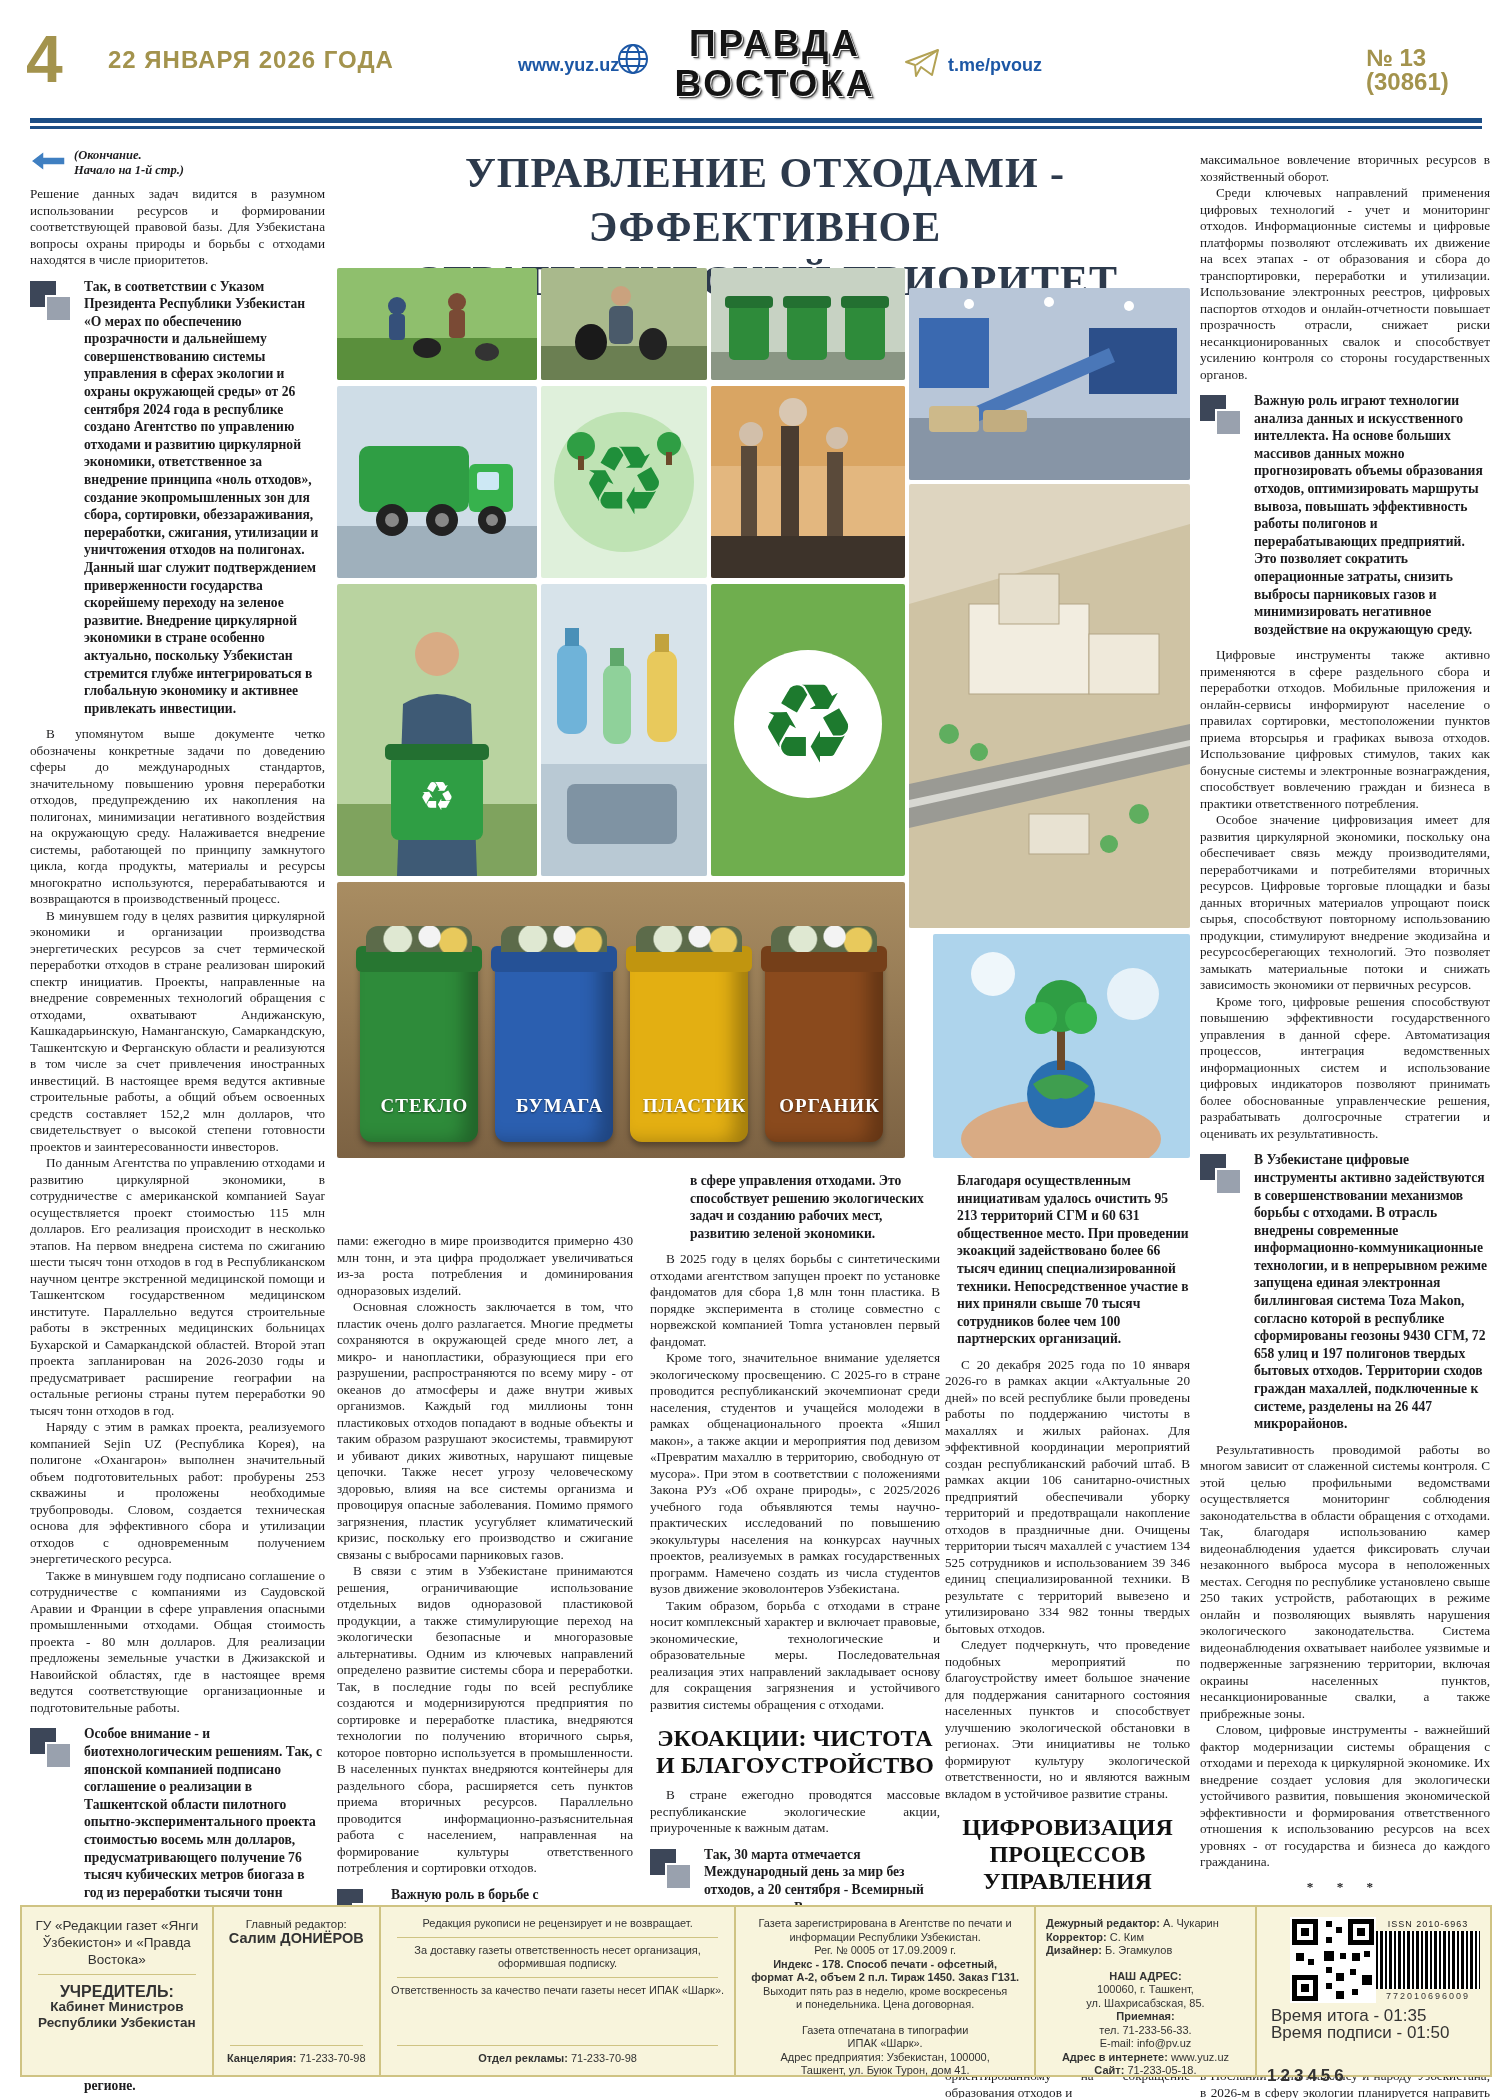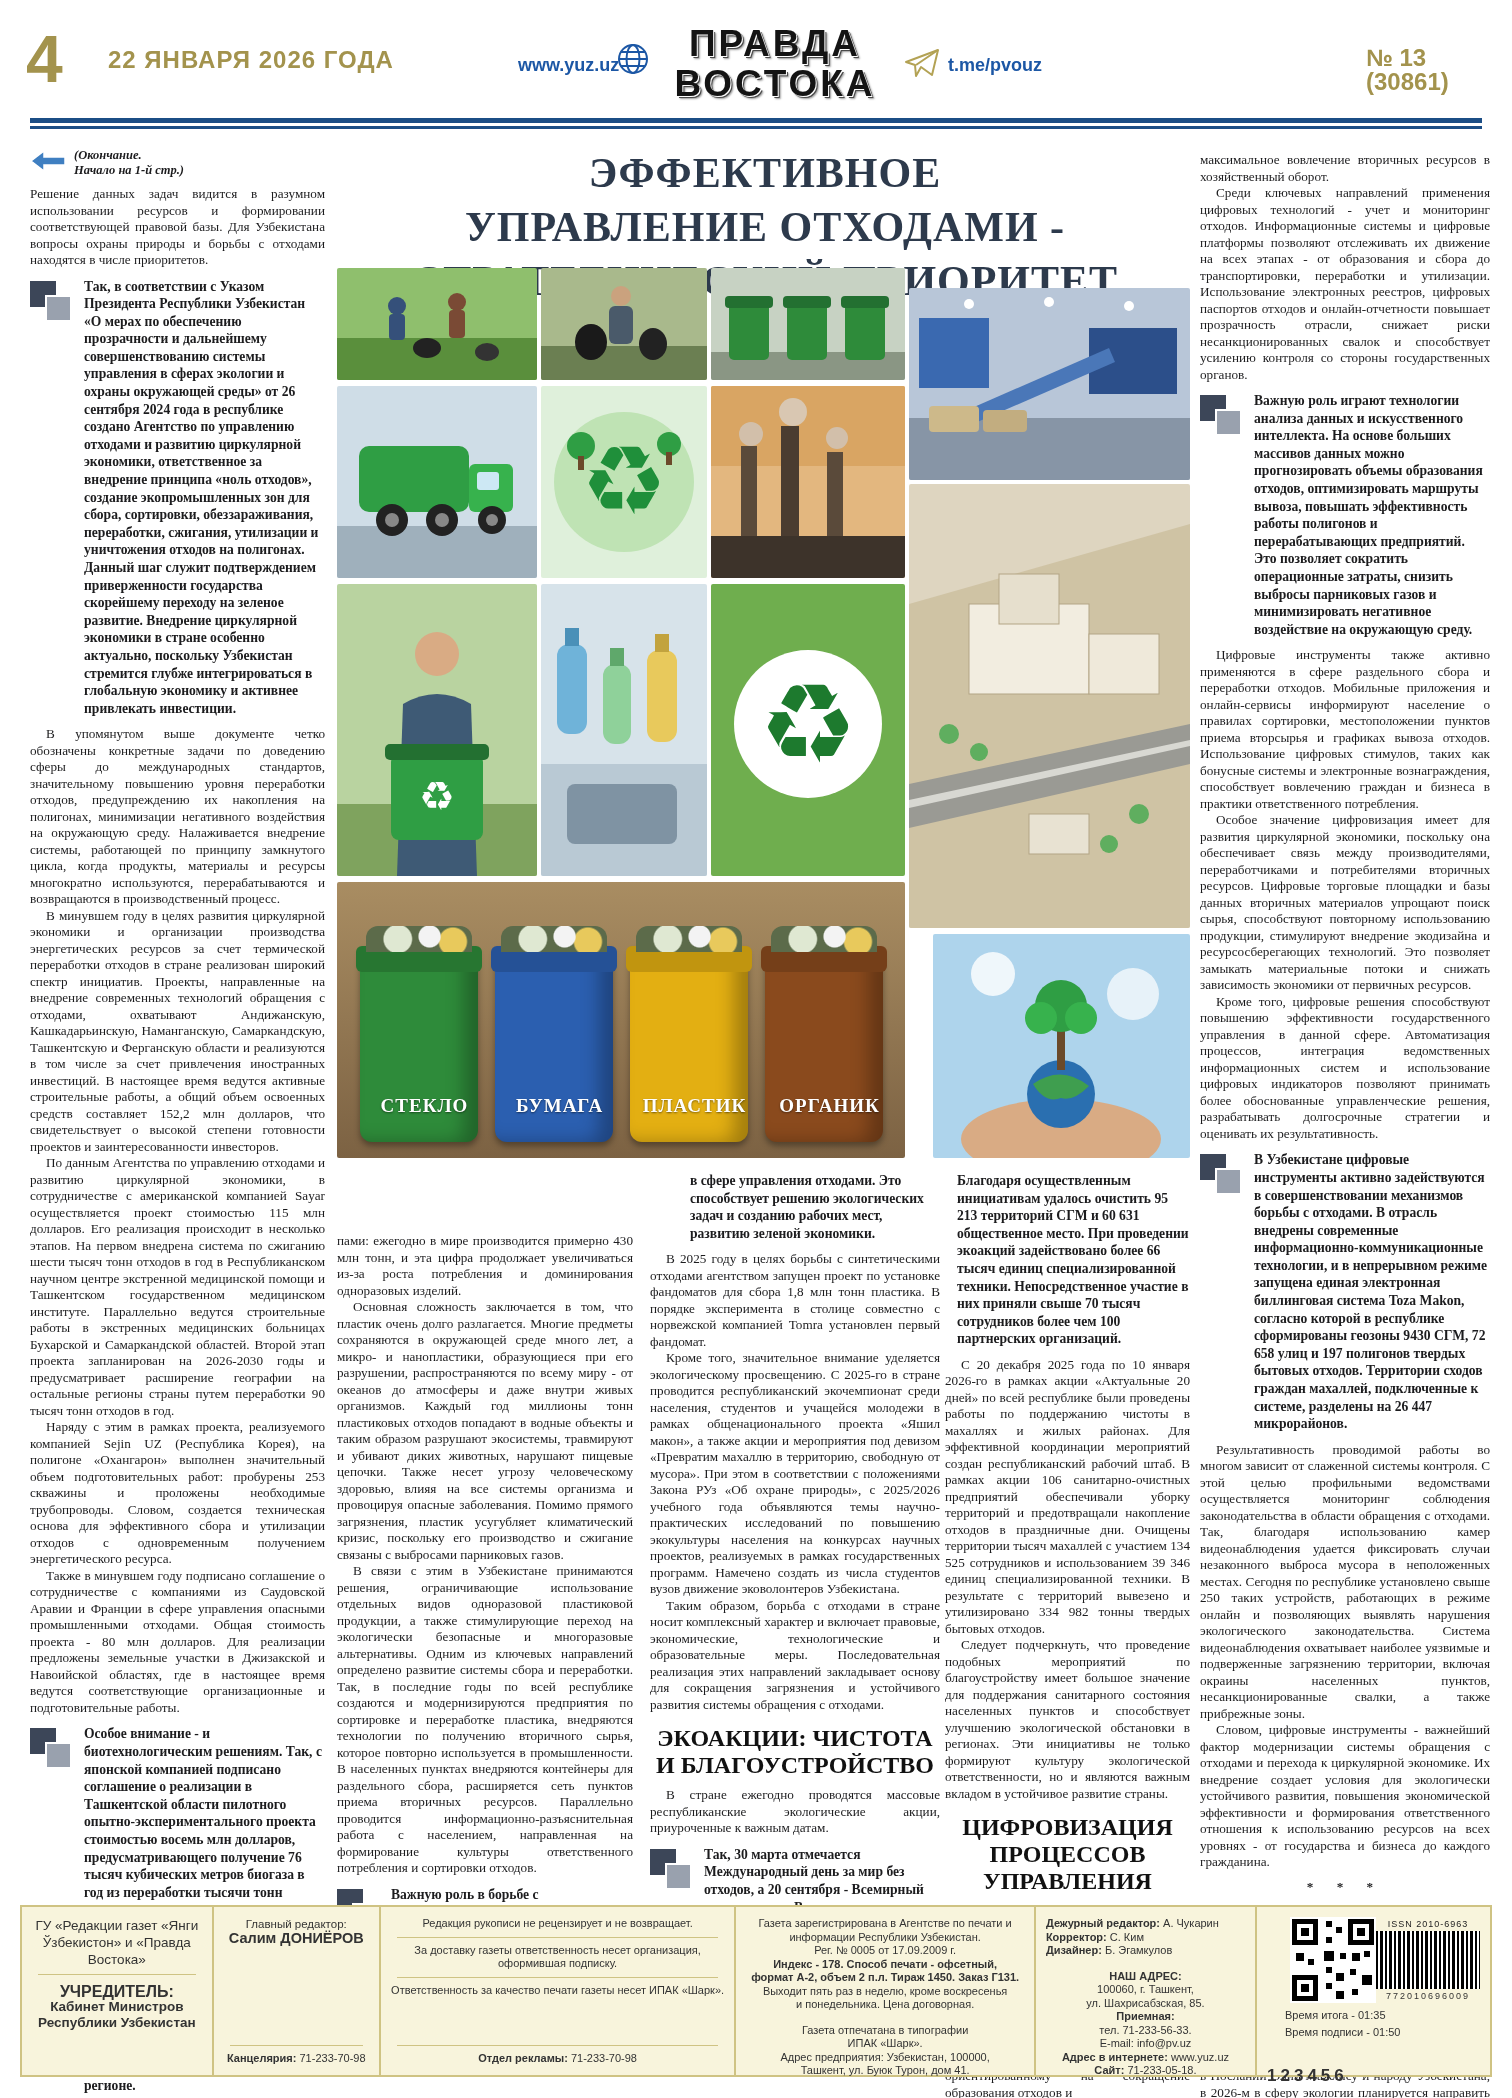--- a/index.html
+++ b/index.html
@@ -61,21 +61,21 @@
   .f-founder-label{font-weight:700;font-size:16px;margin-top:4px;}
   .f-founder{font-weight:700;font-size:13.5px;line-height:16px;}
   .f-editor{font-weight:700;font-size:14.5px;}
   .f-small{font-size:11px;line-height:13.5px;}
   .f-bold{font-weight:700;}
   .qrrow{display:flex;justify-content:space-between;align-items:flex-start;padding-left:23px;}
   .barcode{width:104px;}
   .issn{font-size:9px;letter-spacing:1px;color:#222;}
   .bars{height:58px;background:repeating-linear-gradient(90deg,#000 0 2px,#fff 2px 4px,#000 4px 7px,#fff 7px 9px);}
   .bdigits{font-size:9px;letter-spacing:2px;}
-  .ftimes{text-align:left;font-size:11px;line-height:17px;margin-top:4px;padding-left:4px;margin-left:14px;}
+  .ftimes{text-align:left;font-size:17px;line-height:17px;margin-top:4px;padding-left:4px;}
   .fcode{text-align:left;font:700 17px/18px "Liberation Sans",sans-serif;letter-spacing:4px;margin-top:14px;}
 </style>
 </head>
 <body>
 
 <div class="page">
 
   <div class="abs pageno">4</div>
   <div class="abs date">22 ЯНВАРЯ 2026 ГОДА</div>
   <div class="abs site">www.yuz.uz</div>
@@ -99,22 +99,22 @@
       </svg>
   </div>
   <div class="abs tglink">t.me/pvouz</div>
   <div class="abs issue">№ 13 (30861)</div>
   <div class="abs rule">
       <div class="r1"></div>
       <div class="r2"></div>
     </div>
 
   <div class="abs headline">
+    <div>УПРАВЛЕНИЕ ОТХОДАМИ -</div>
     <div>ЭФФЕКТИВНОЕ</div>
-    <div>УПРАВЛЕНИЕ ОТХОДАМИ -</div>
     <div>СТРАТЕГИЧЕСКИЙ ПРИОРИТЕТ</div>
   </div>
 
   <div class="ncol" style="left:30px;top:148px;width:295px;">
     <div class="contnote">
       <svg style="position:absolute;left:0;top:2px;" width="36" height="22" viewBox="0 0 36 22">
           <polygon points="14,1 14,7 35,7 35,15 14,15 14,21 1,11" fill="#3f7fc1" stroke="#ffffff" stroke-width="1.5"></polygon>
         </svg>
       <div>(Окончание.</div>
       <div>Начало на 1-й стр.)</div>

